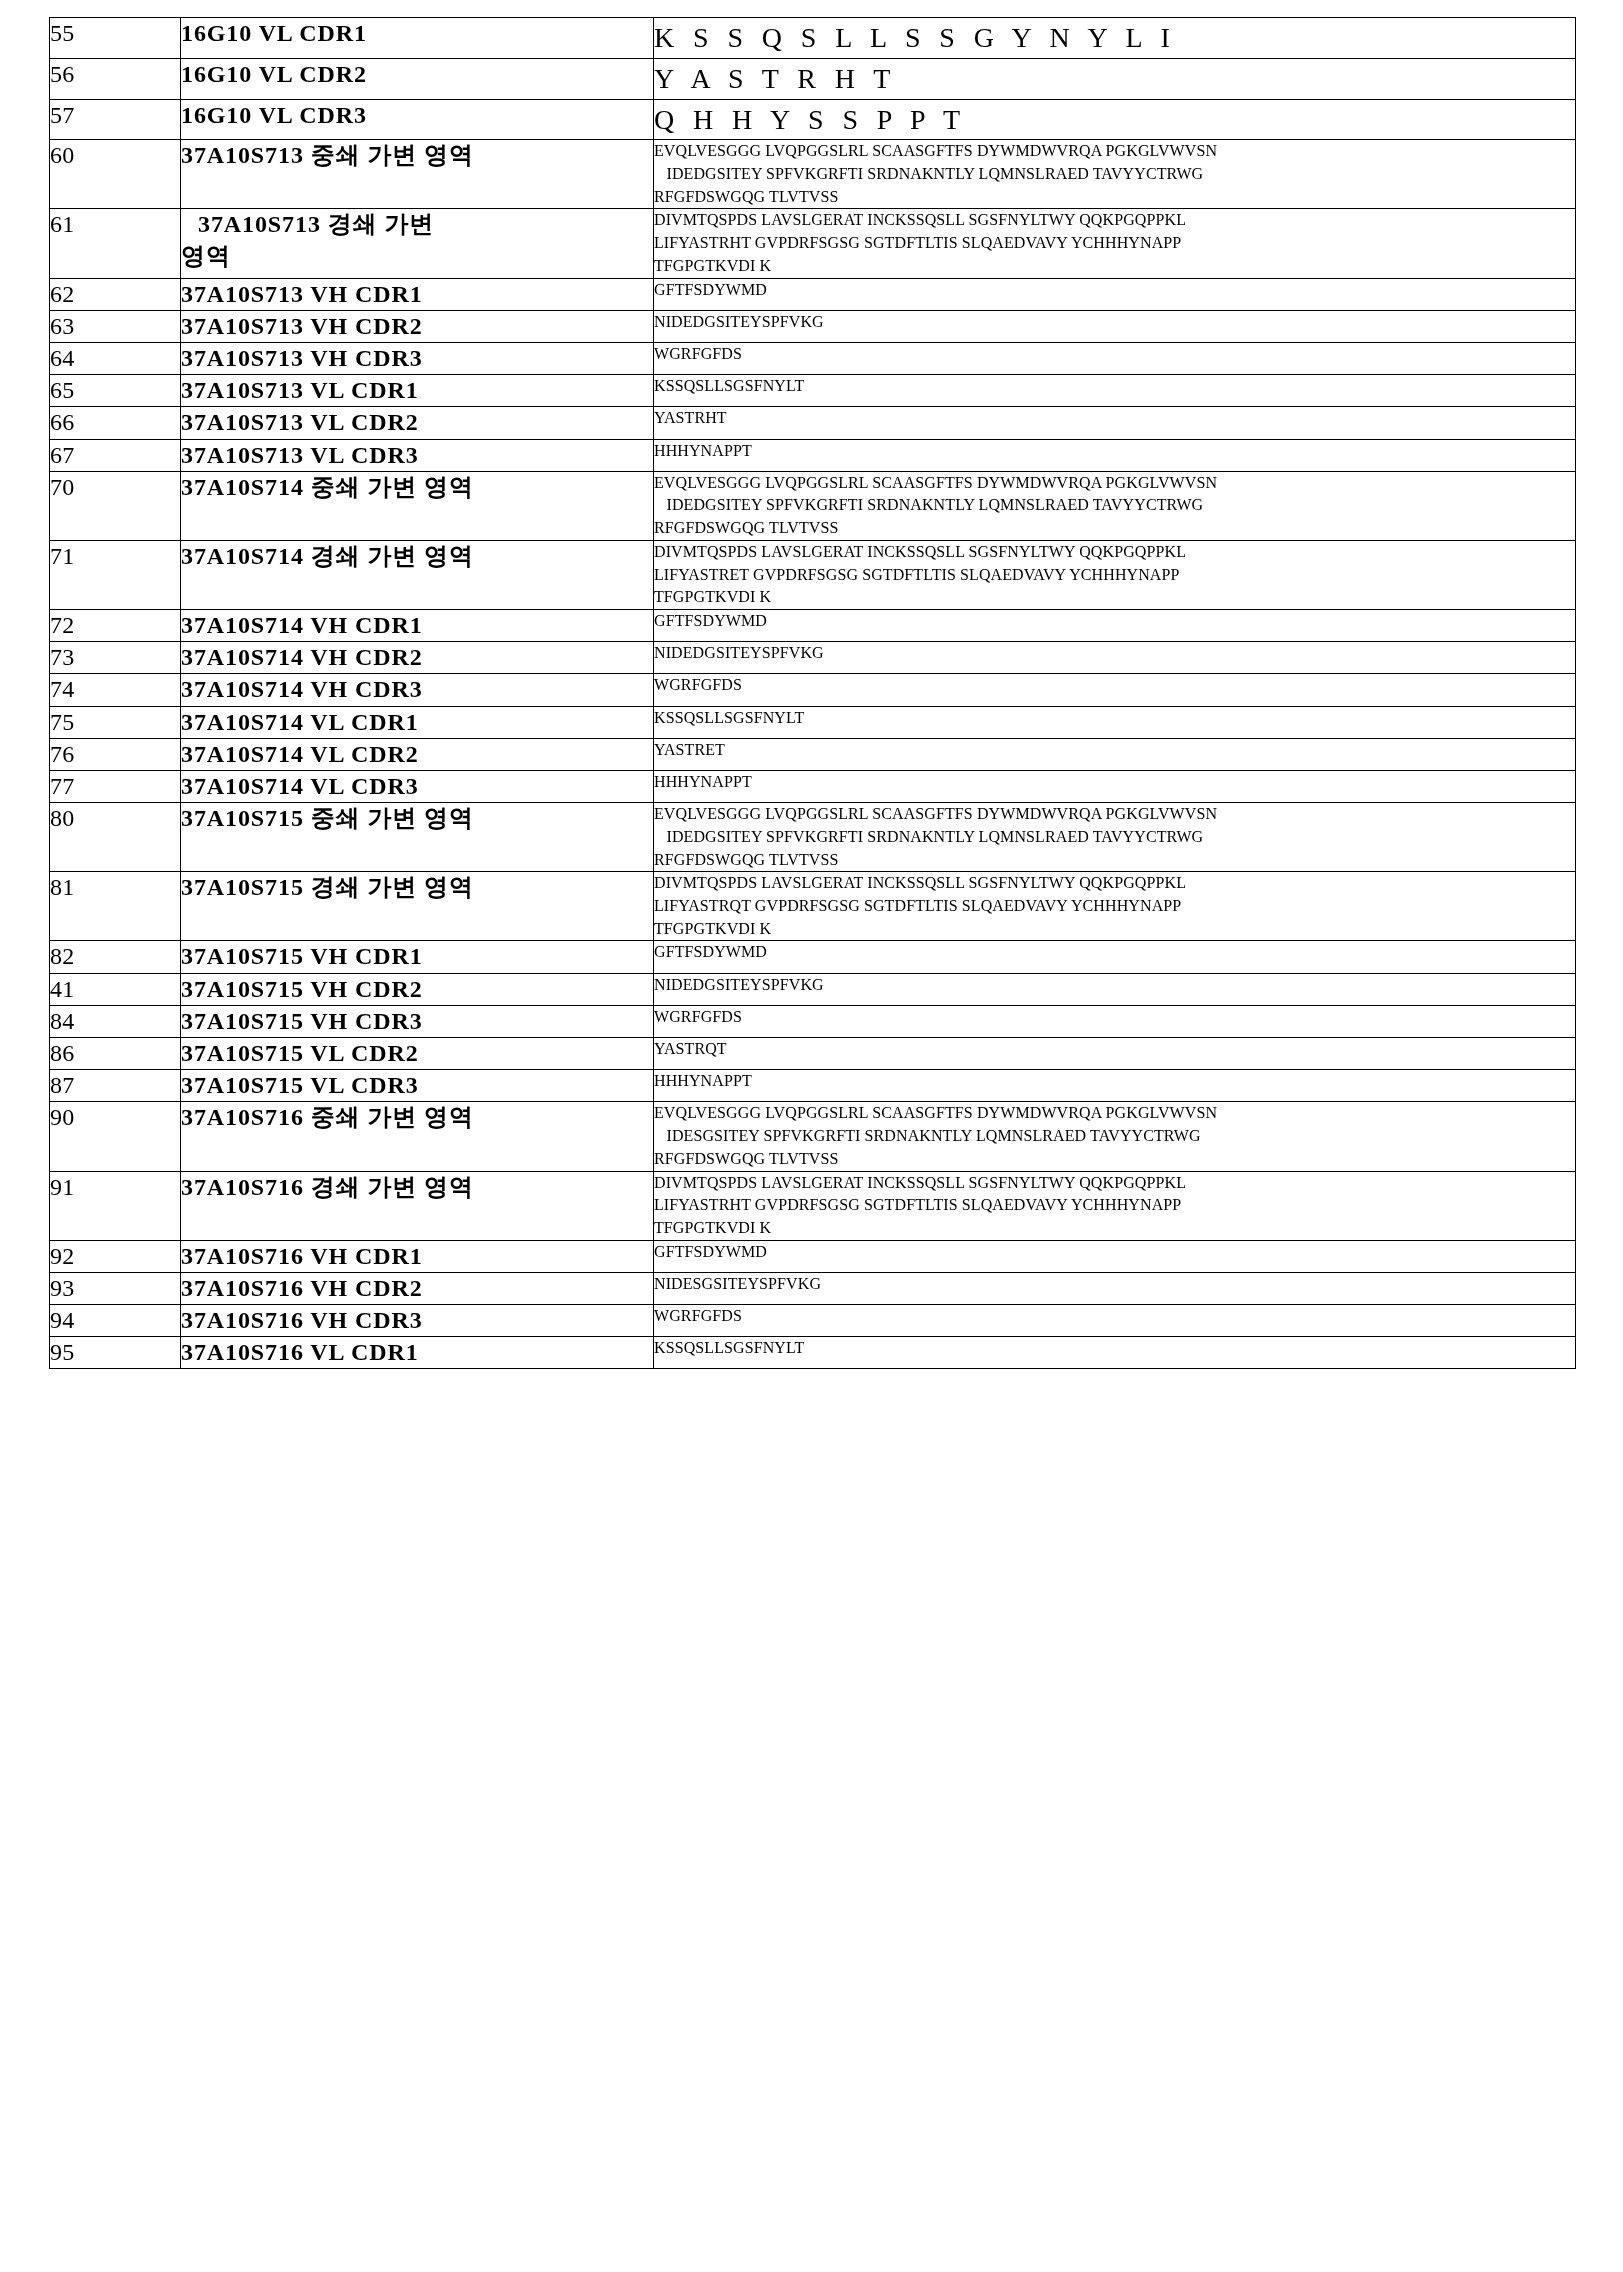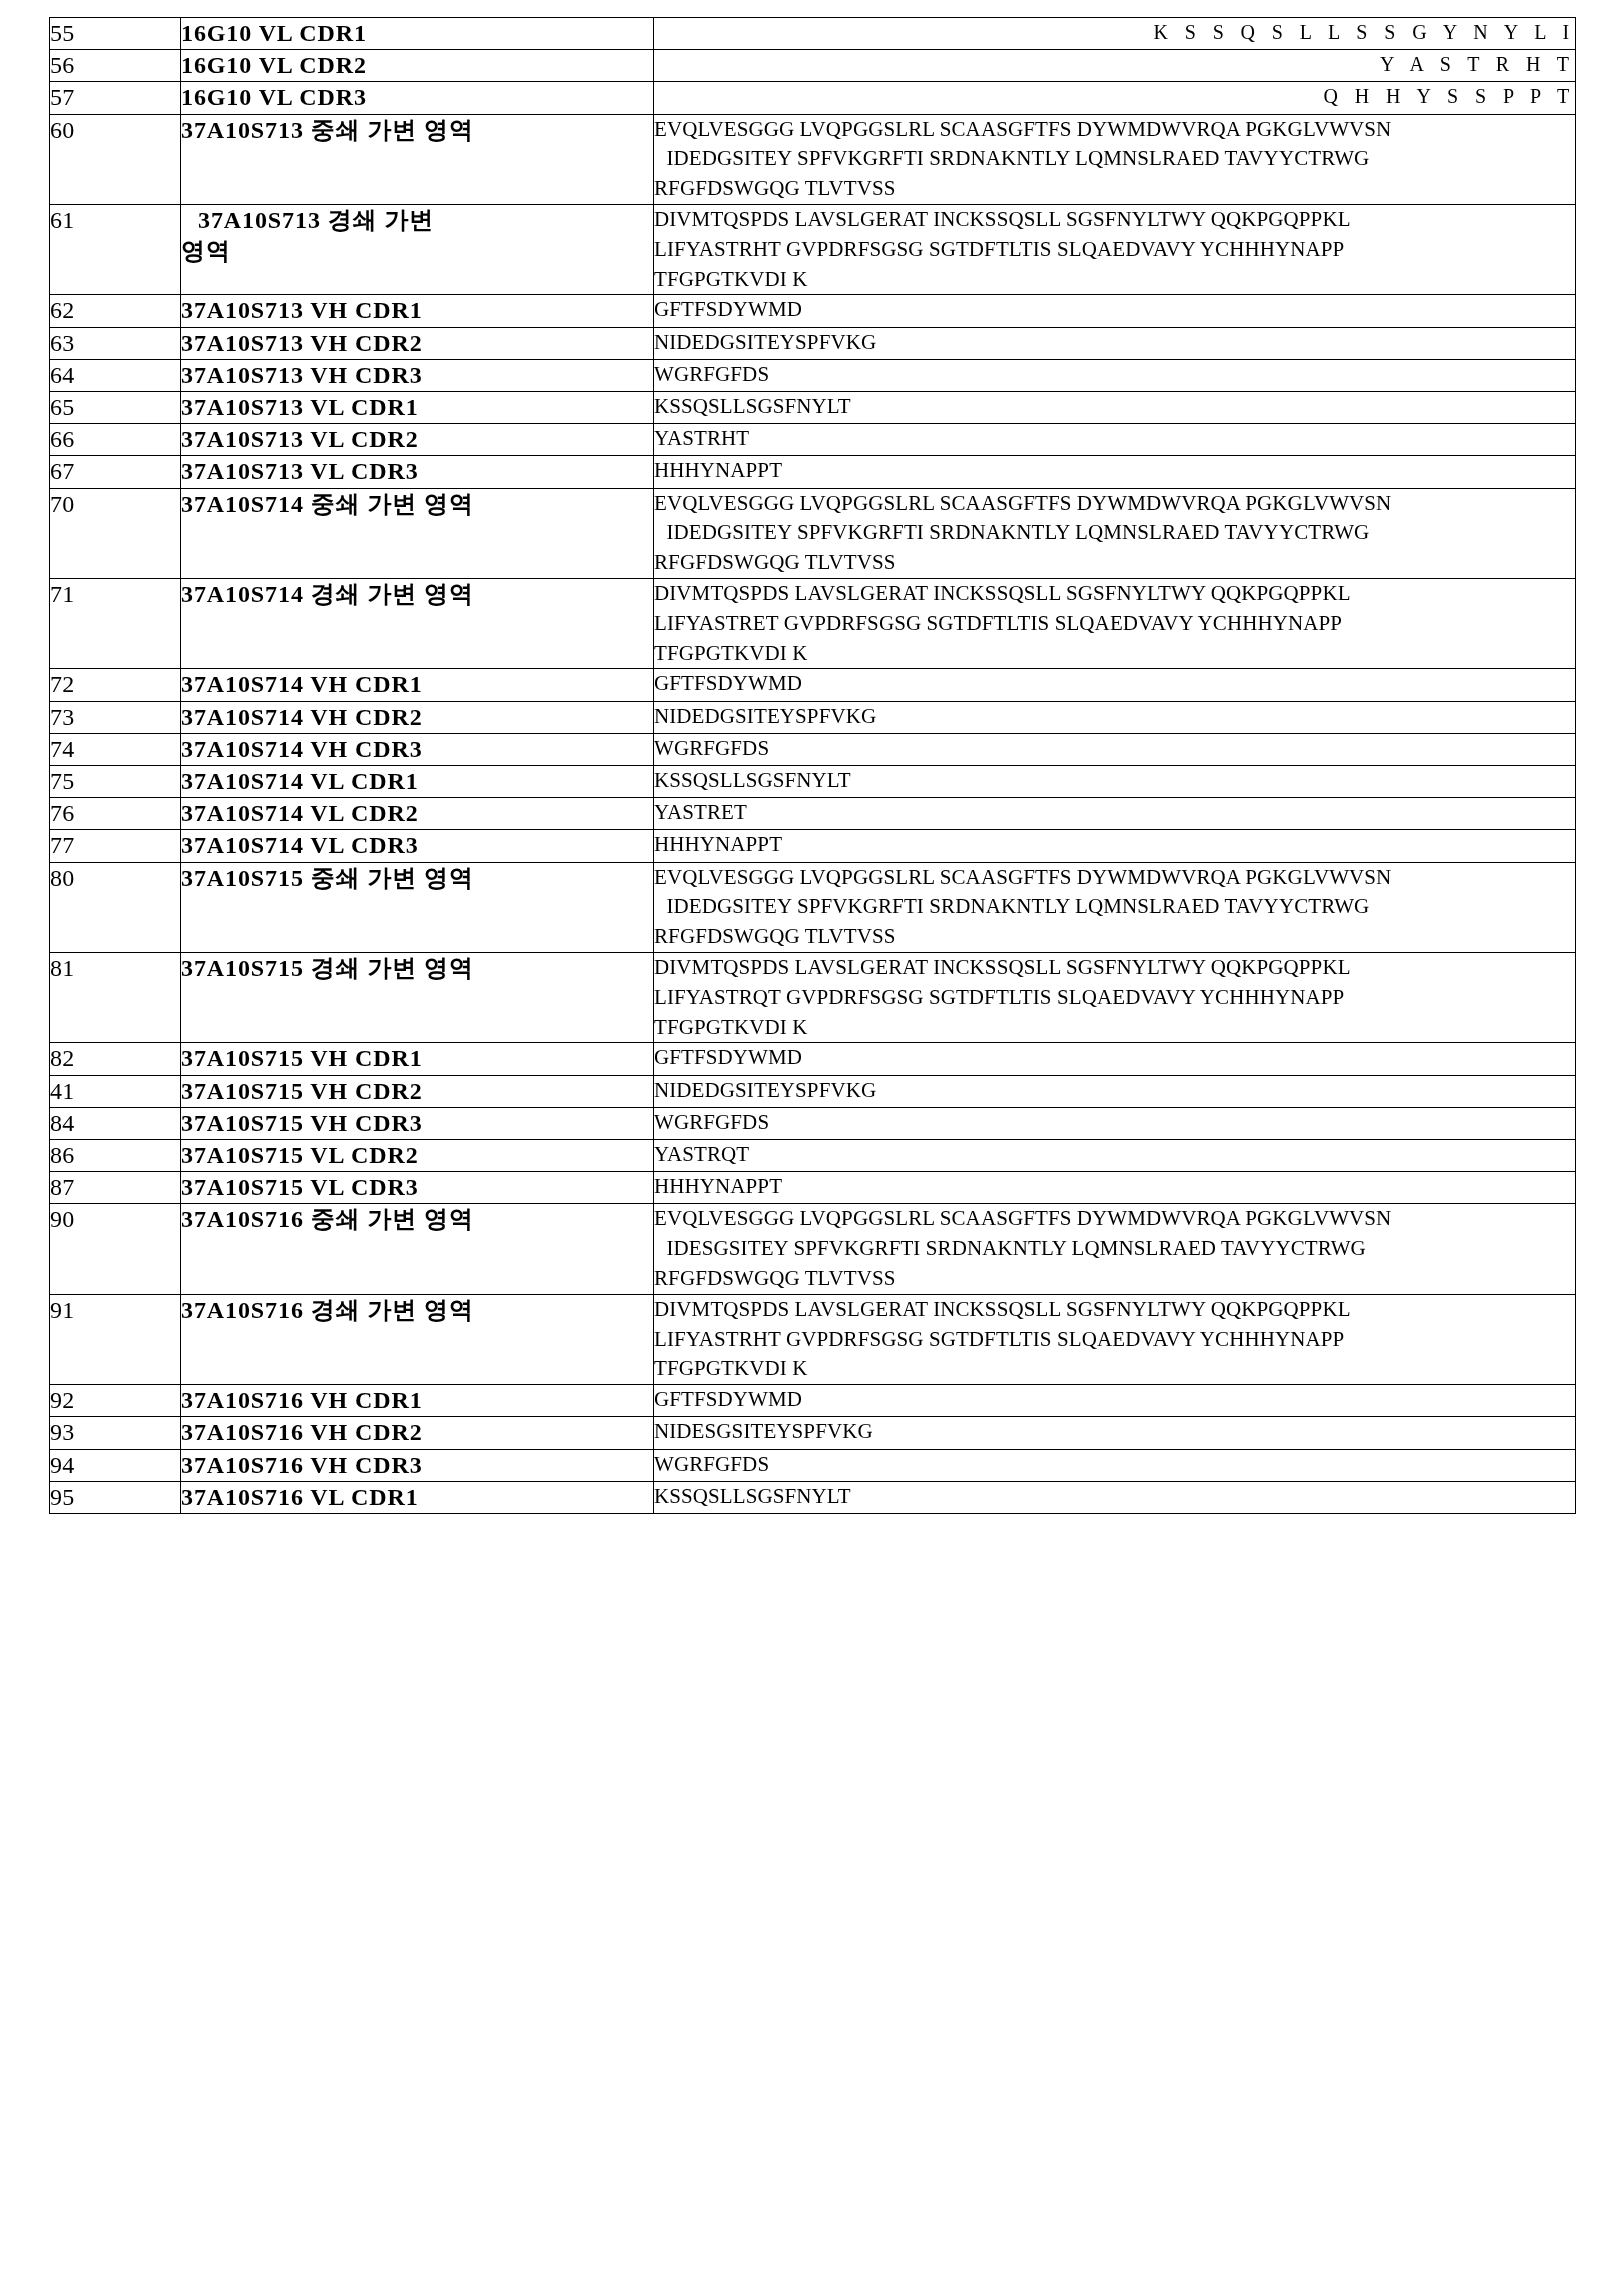--- a/index.html
+++ b/index.html
@@ -50,32 +50,31 @@
   }
 
   td.name {
     font-size: 24px;
     line-height: 1.30;
     padding: 7px 7.8px 7px 11px;
     letter-spacing: 0.3px;
   }
 
   td.seq {
-    font-size: 21px;
+    font-size: 16px;
     line-height: 1.42;
     padding: 7.8px 6.3px 7.8px 11px;
     letter-spacing: 0.1px;
     font-stretch: condensed;
   }
 
   
   td.seq.spaced {
     letter-spacing: 5.9px;
-    font-size: 20px;
-    text-align: right;
+    font-size: 28px;
   }
 
   .seq-line {
     display: block;
     white-space: nowrap;
   }
   .seq-line.ind {
     padding-left: 12.5px;
   }
 

